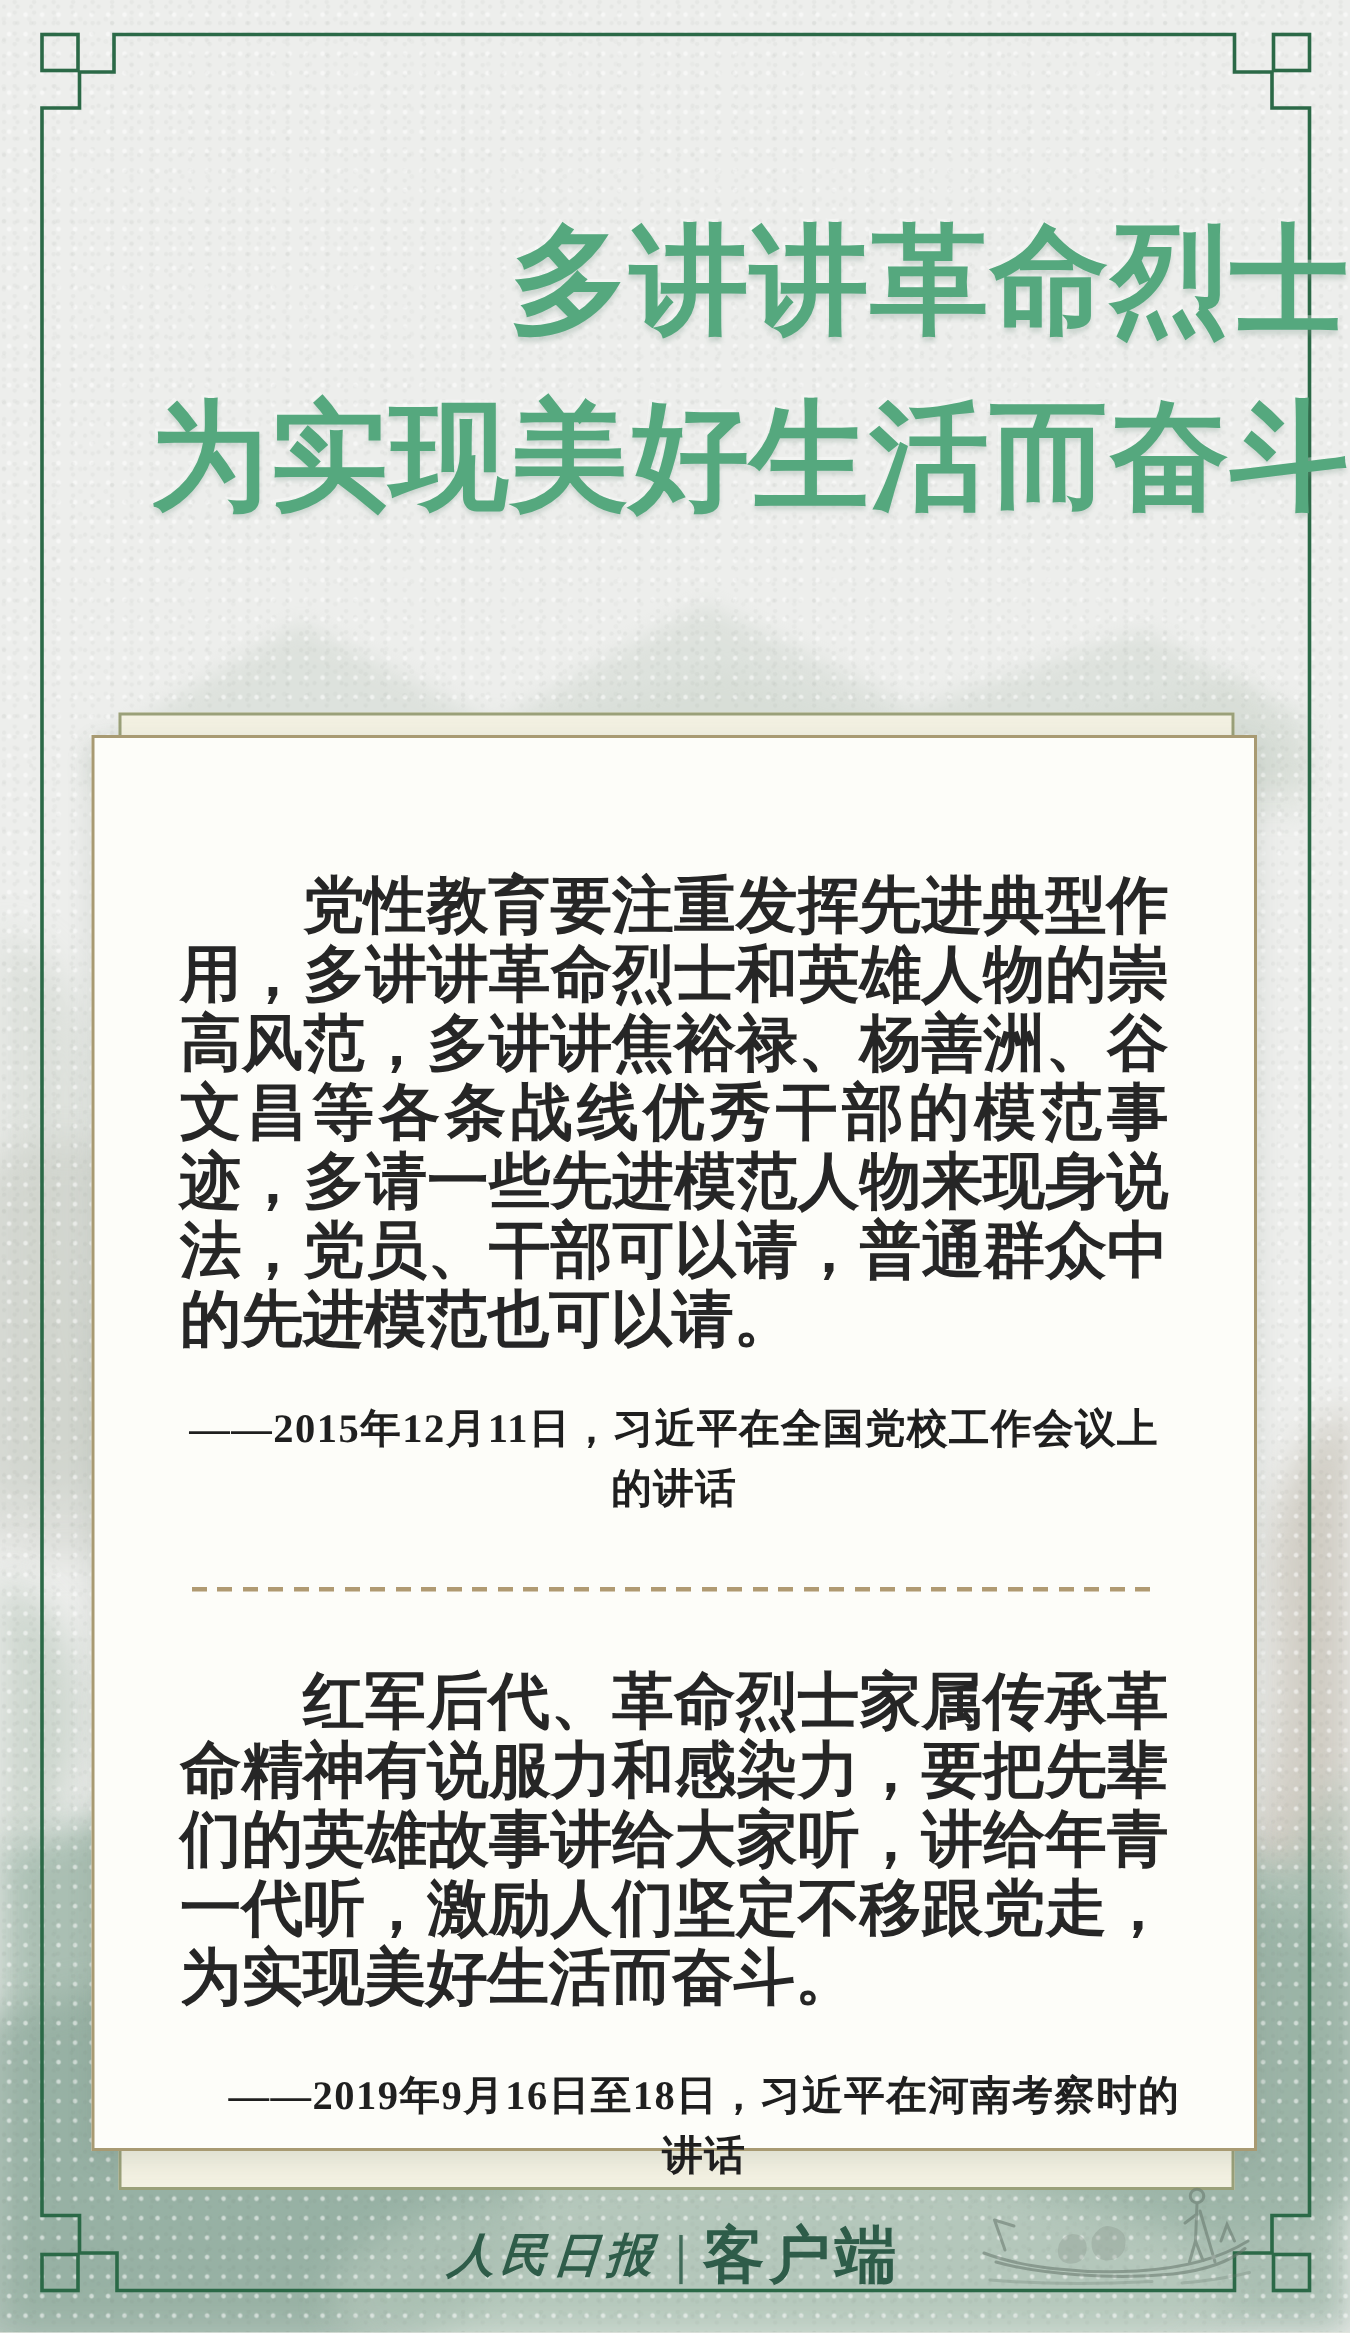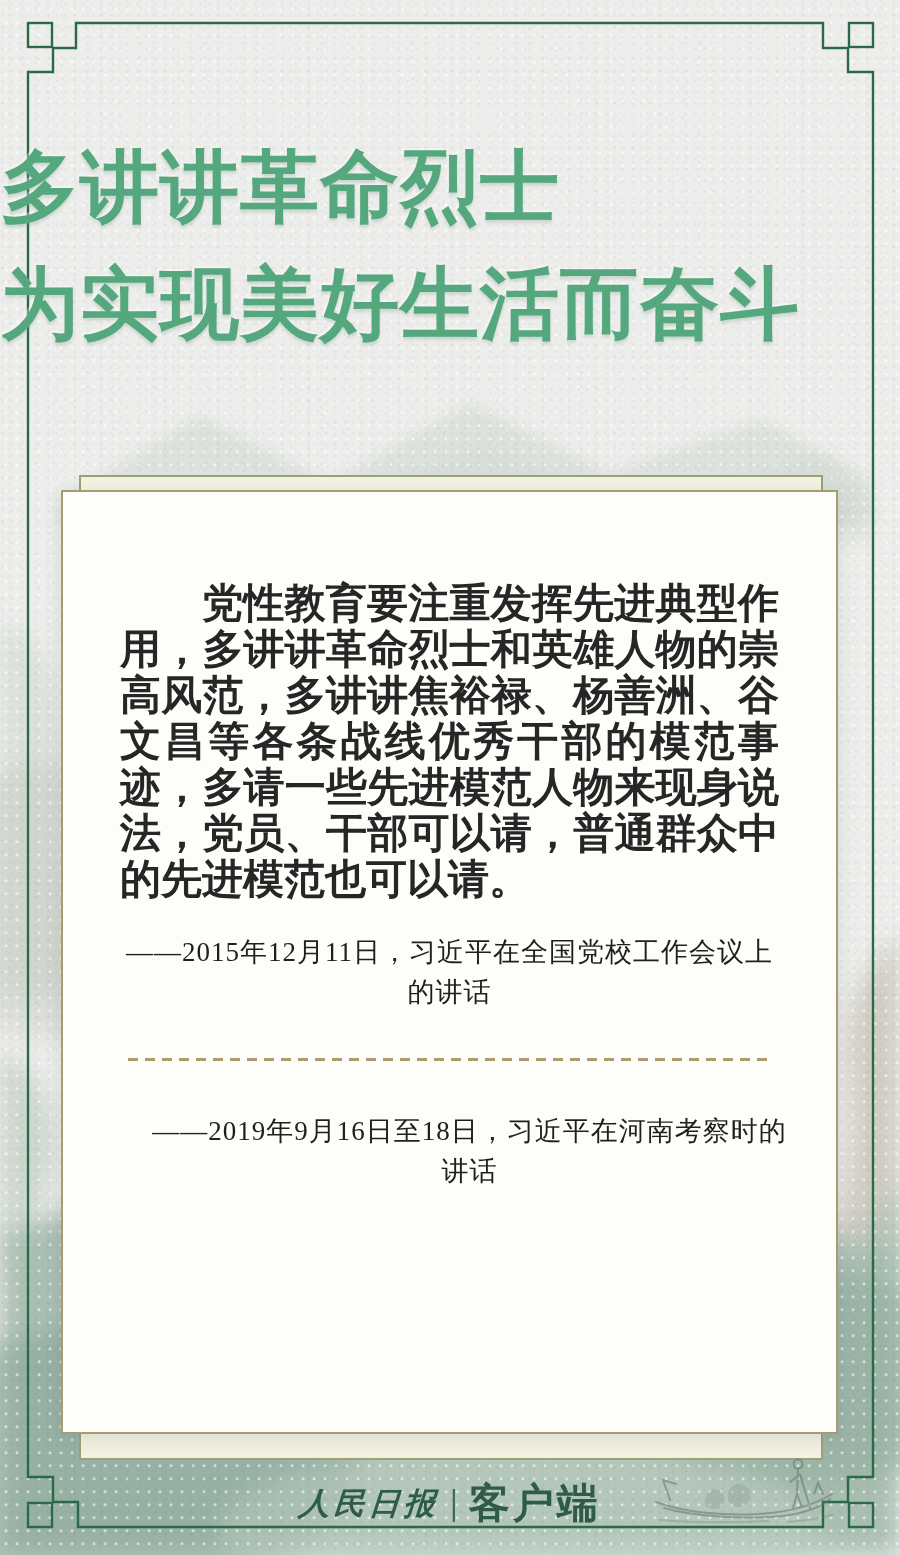--- a/index.html
+++ b/index.html
@@ -18,21 +18,21 @@
       radial-gradient(circle at 55% 75%, rgba(255,255,255,.55) 0 1px, transparent 2px),
       radial-gradient(circle at 15% 85%, rgba(110,118,108,.04) 0 1.2px, transparent 2px);
     background-size:9px 11px,13px 7px,11px 13px,17px 15px;
   }
   
   .frame{position:absolute;left:0;top:0;z-index:4;}
   .frame path,.frame rect{fill:none;stroke:var(--frame-green,#2b6947);stroke-width:2.4;}
   
   .title{
     position:absolute;left:0;top:128px;width:100%;z-index:5;
-    text-align:left;
+    text-align:right;
     font-family:"Liberation Sans","DejaVu Sans",sans-serif;
     font-weight:900;font-size:79px;line-height:117px;letter-spacing:1px;
     color:var(--title-green,#55a87e);
     text-shadow:0 3px 3px rgba(125,155,140,.28), -2px -2px 0 rgba(255,255,255,.35);
   }
   
   .card-back{
     position:absolute;left:79px;top:475px;width:744px;height:985px;z-index:5;
     background:#f3f1e2;border:2px solid #9aa079;box-sizing:border-box;
   }
@@ -41,21 +41,21 @@
     background:#fdfdf9;border:2px solid var(--card-border,#a89a72);box-sizing:border-box;
     padding:88px 57px 0 57px;
     box-shadow:0 5px 16px rgba(95,110,100,.16);
   }
   .para{
     margin:0;font-size:41px;line-height:46px;font-weight:700;
     color:var(--body-text,#262626);
     text-indent:2em;text-align:justify;letter-spacing:0;
   }
   .attr{
-    margin:30px 0 0 0;font-size:27px;line-height:40px;font-weight:400;
+    margin:30px 0 0 0;font-size:27px;line-height:40px;font-weight:700;
     color:#1f1f1f;text-align:center;letter-spacing:1px;
   }
   .attr-2{margin-top:36px;transform:translateX(20px);}
   .dashed{
     height:3px;margin:46px 8px 50px 8px;
     background:repeating-linear-gradient(90deg,var(--divider-tan,#b09a72) 0 10px,transparent 10px 17px);
   }
   .para-2{margin-top:0;}
   
   .brand{
@@ -126,20 +126,21 @@
   <header class="title">
     <div>多讲讲革命烈士</div>
     <div>为实现美好生活而奋斗</div>
   </header>
 
   <div class="card-back"></div>
   <article class="card">
     <p class="para para-1">党性教育要注重发挥先进典型作用，多讲讲革命烈士和英雄人物的崇高风范，多讲讲焦裕禄、杨善洲、谷文昌等各条战线优秀干部的模范事迹，多请一些先进模范人物来现身说法，党员、干部可以请，普通群众中的先进模范也可以请。</p>
     <p class="attr attr-1">——2015年12月11日，习近平在全国党校工作会议上的讲话</p>
     <div class="dashed"></div>
+    <p class="para para-2">红军后代、革命烈士家属传承革命精神有说服力和感染力，要把先辈们的英雄故事讲给大家听，讲给年青一代听，激励人们坚定不移跟党走，为实现美好生活而奋斗。</p>
     <p class="attr attr-2">——2019年9月16日至18日，习近平在河南考察时的讲话</p>
   </article>
 
   <svg class="boat" width="200" height="95" viewBox="0 0 200 95" aria-hidden="true">
     <path d="M8,52 C34,62 74,66 110,64 C145,62 168,54 184,44"></path>
     <path d="M16,58 C44,66 94,70 134,66 C159,63 174,56 182,49"></path>
     <path d="M22,50 L15,30 M15,30 L28,34"></path>
     <path class="blob" d="M80,42 q6,-11 15,-7 q9,3 7,13 q-2,9 -13,9 q-11,-2 -9,-15 z"></path>
     <path class="blob" d="M58,46 q5,-9 13,-6 q7,3 5,12 q-3,8 -12,7 q-9,-2 -6,-13 z"></path>
     <circle cx="150" cy="14" r="4.5"></circle>

